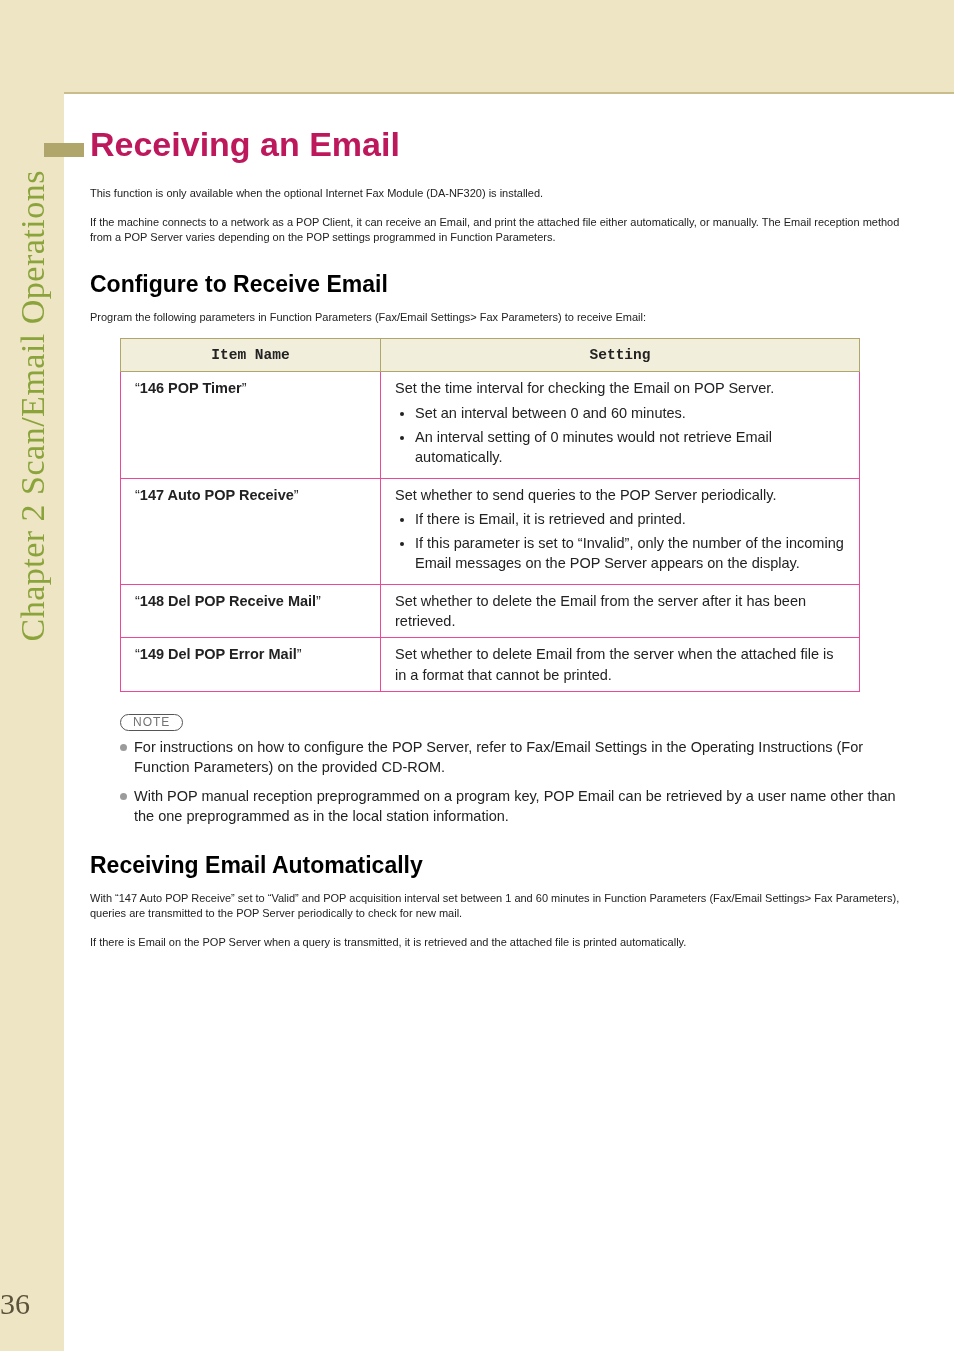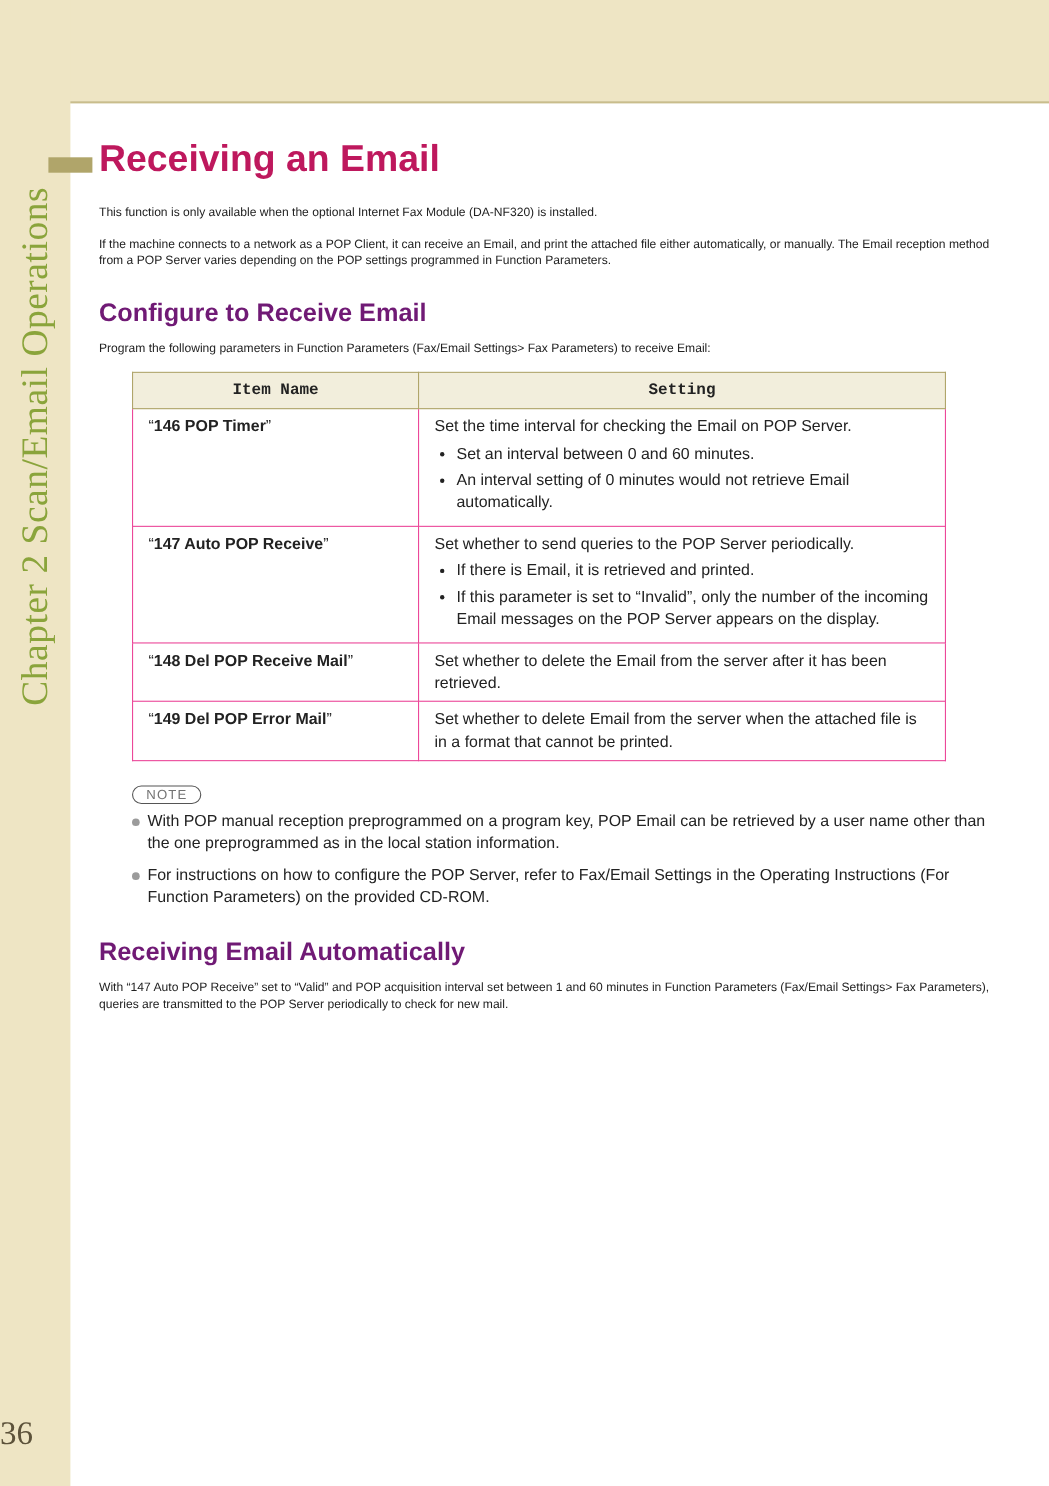--- a/index.html
+++ b/index.html
@@ -8,21 +8,21 @@
   .top-bg { position: absolute; left: 0; top: 0; width: 954px; height: 92px; background: #eee5c4; }
   .rule { position: absolute; left: 0; top: 92px; width: 954px; height: 2px; background: #c9bd8c; }
   .side-bg { position: absolute; left: 0; top: 0; width: 64px; height: 1351px; background: #eee5c4; }
   .side-label { position: absolute; left: 6px; top: 170px; width: 48px; height: 680px; color: #8aa43b; font-family: Georgia, 'Times New Roman', serif; font-size: 34px; font-weight: 400; writing-mode: vertical-rl; text-align: left; letter-spacing: 0.5px; }
   .side-label .rot { transform: rotate(180deg); display: inline-block; line-height: 1.2; }
   .page-num { position: absolute; left: 0; bottom: 30px; font-family: Georgia, serif; font-size: 30px; color: #5c523a; }
   .content { position: absolute; left: 90px; top: 125px; width: 820px; }
   .accent-bar { position: absolute; left: 44px; top: 143px; width: 40px; height: 14px; background: #b0a56a; }
   h1 { font-size: 34px; font-weight: 800; color: #be185d; margin-bottom: 22px; font-family: Arial, sans-serif; }
   p.body { font-size: 11px; line-height: 1.35; margin-bottom: 14px; }
-  h2 { color: #701a75; font-size: 23px; font-weight: 700; margin-top: 26px; margin-bottom: 12px; font-family: 'Trebuchet MS', Arial, sans-serif; }
+  h2 { color: #000000; font-size: 23px; font-weight: 700; margin-top: 26px; margin-bottom: 12px; font-family: 'Trebuchet MS', Arial, sans-serif; }
   table.params { width: 740px; margin: 14px 0 0 30px; border-collapse: collapse; font-size: 14.5px; }
   table.params th { background: #f2eedc; border: 1px solid #b0a56a; padding: 8px 12px; font-weight: 700; text-align: center; font-family: Liberation Mono, monospace; }
   table.params td { border: 1px solid #ec4899; padding: 6px 14px; vertical-align: top; line-height: 1.4; }
   table.params td.itemcol { width: 260px; }
   .itemname { font-weight: 700; }
   td ul { list-style: disc; padding-left: 20px; margin-top: 4px; }
   td ul li { margin-bottom: 4px; }
   .note-badge { display: inline-block; border: 1.5px solid #555; border-radius: 12px; padding: 0px 12px 1px 12px; font-size: 12px; color: #737373; margin: 22px 0 6px 30px; letter-spacing: 1px; }
   ul.notes { list-style: none; padding-left: 30px; font-size: 14.5px; line-height: 1.4; }
   ul.notes li { position: relative; padding-left: 14px; margin-bottom: 8px; }
@@ -82,20 +82,21 @@
         </tr>
         <tr>
           <td class="itemcol">“<span class="itemname">149 Del POP Error Mail</span>”</td>
           <td>Set whether to delete Email from the server when the attached file is in a format that cannot be printed.</td>
         </tr>
       </tbody>
     </table>
 
     <div class="note-badge">NOTE</div>
     <ul class="notes">
+      <li><span>For instructions on how to configure the POP Server, refer to </span><b>Fax/Email Settings</b><span> in the Operating Instructions (For Function Parameters) on the provided CD-ROM.</span></li>
       <li>With POP manual reception preprogrammed on a program key, POP Email can be retrieved by a user name other than the one preprogrammed as in the local station information.</li>
-      <li><span>For instructions on how to configure the POP Server, refer to </span><b>Fax/Email Settings</b><span> in the Operating Instructions (For Function Parameters) on the provided CD-ROM.</span></li>
     </ul>
 
     <h2>Receiving Email Automatically</h2>
     <p class="body"><span>With “</span><b>147 Auto POP Receive</b><span>” set to “</span><b>Valid</b><span>” and POP acquisition interval set between 1 and 60 minutes in Function Parameters (Fax/Email Settings&gt; Fax Parameters), queries are transmitted to the POP Server periodically to check for new mail.</span></p>
+    <p class="body">If there is Email on the POP Server when a query is transmitted, it is retrieved and the attached file is printed automatically.</p>
   </div>
 </div>
 
 </body></html>

